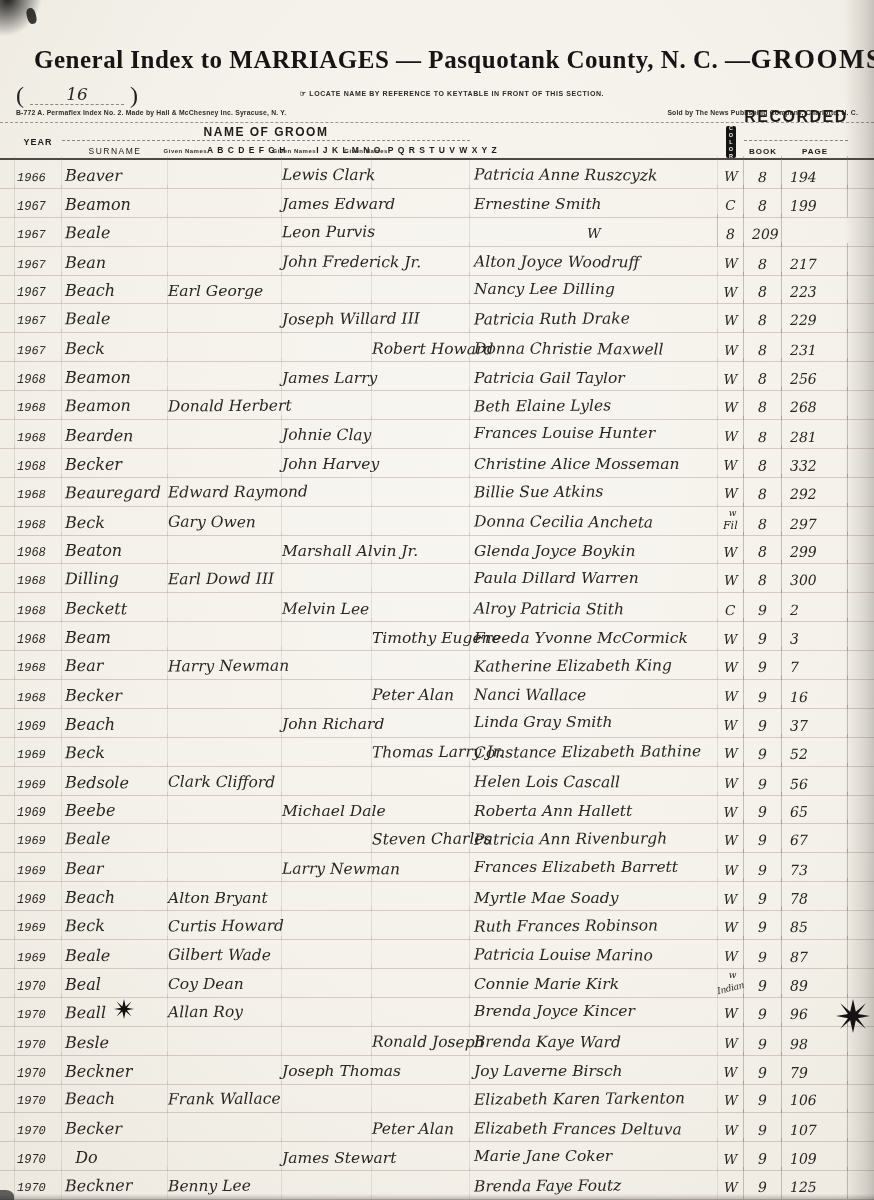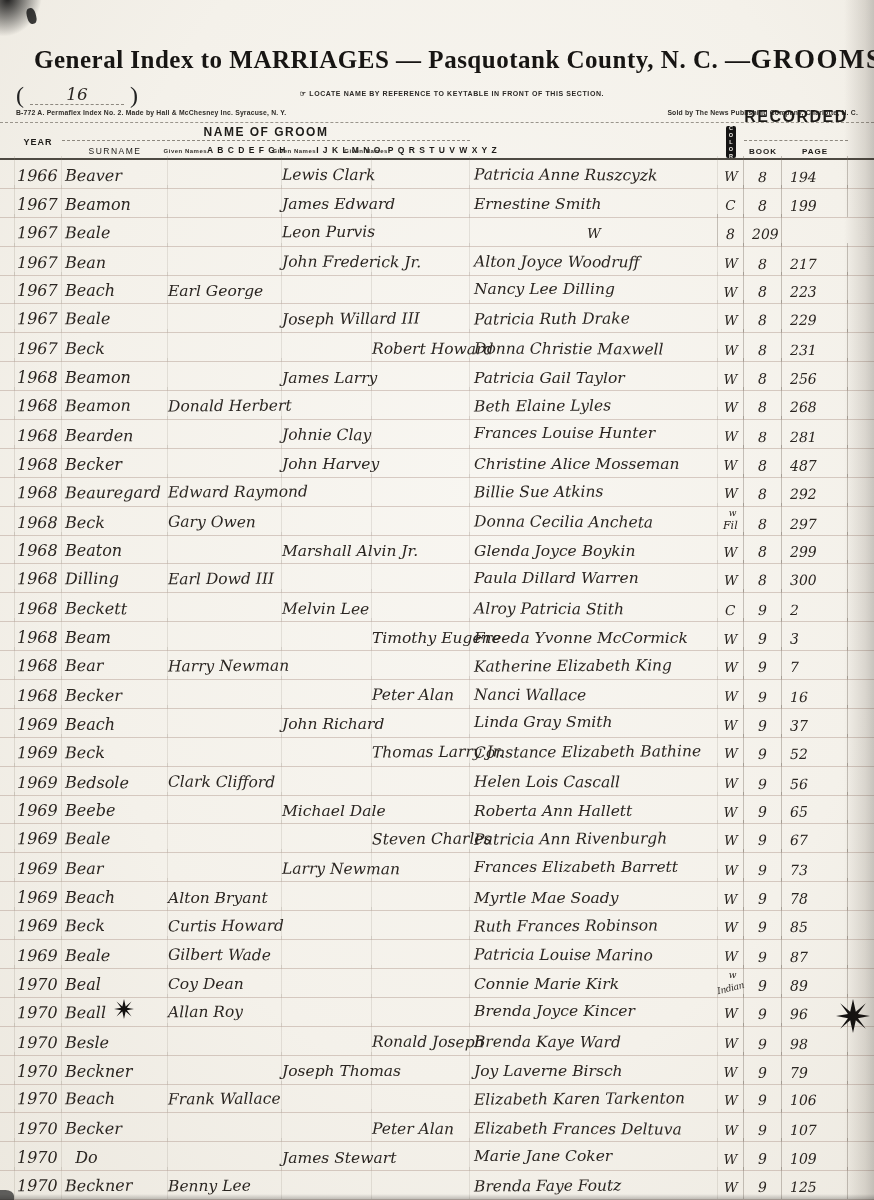--- a/index.html
+++ b/index.html
@@ -58,21 +58,21 @@
   .row{position:relative;flex:1;display:grid;
     grid-template-columns:48px 106px 114px 90px 98px 248px 26px 38px 66px 1fr;
     padding-left:14px;align-items:end;
     border-bottom:1px solid rgba(176,150,140,.45);box-sizing:border-box;}
   .cell{overflow:visible;white-space:nowrap;line-height:1;padding-bottom:4px;}
   .c-year{border-left:1px solid rgba(140,130,115,.2);}
   .c-year,.c-surname,.c-ah,.c-io,.c-pz,.c-bride{border-right:1px solid rgba(140,130,115,.18);height:100%;display:flex;align-items:flex-end;}
   .c-color,.c-book,.c-page{border-right:1px solid rgba(115,105,95,.38);height:100%;display:flex;align-items:flex-end;justify-content:center;}
   .c-margin{height:100%;}
   .hw{font-family:"DejaVu Serif",serif;font-style:italic;color:#2a2521;}
-  .c-year .hw{font-size:16px;padding-left:2px;}
+  .c-year .hw{font-size:12px;padding-left:2px;font-family:Liberation Mono, monospace;}
   .c-surname .hw{font-size:16px;padding-left:3px;}
   .c-ah .hw,.c-io .hw,.c-pz .hw{font-size:15.5px;}
   .c-bride .hw{font-size:15.5px;padding-left:4px;}
   .c-color .hw{font-size:13.5px;}
   .c-color .hw.small{font-size:11px;}
   .c-color .hw.tiny{font-size:9px;transform:rotate(-14deg);letter-spacing:-.3px;}
   .c-book .hw{font-size:14px;}
   .c-page .hw{font-size:14px;justify-content:flex-start;padding-left:8px;}
   .c-page{justify-content:flex-start;}
   .csuper{font-family:"DejaVu Serif",serif;font-style:italic;font-size:9px;position:absolute;transform:translate(2px,-13px);color:#2a2521;}
@@ -471,21 +471,21 @@
           <span class="hw">Christine Alice Mosseman</span>
         </span>
     <span class="cell c-color">
           <span class="csuper"></span>
           <span class="hw">W</span>
         </span>
     <span class="cell c-book">
           <span class="hw">8</span>
         </span>
     <span class="cell c-page">
-          <span class="hw">487</span>
+          <span class="hw">332</span>
         </span>
     <span class="cell c-margin"></span>
   </div>
 
   <div class="row">
     <span class="cell c-year">
           <span class="hw">1968</span>
         </span>
     <span class="cell c-surname">
           <span class="hw">Beauregard</span>

